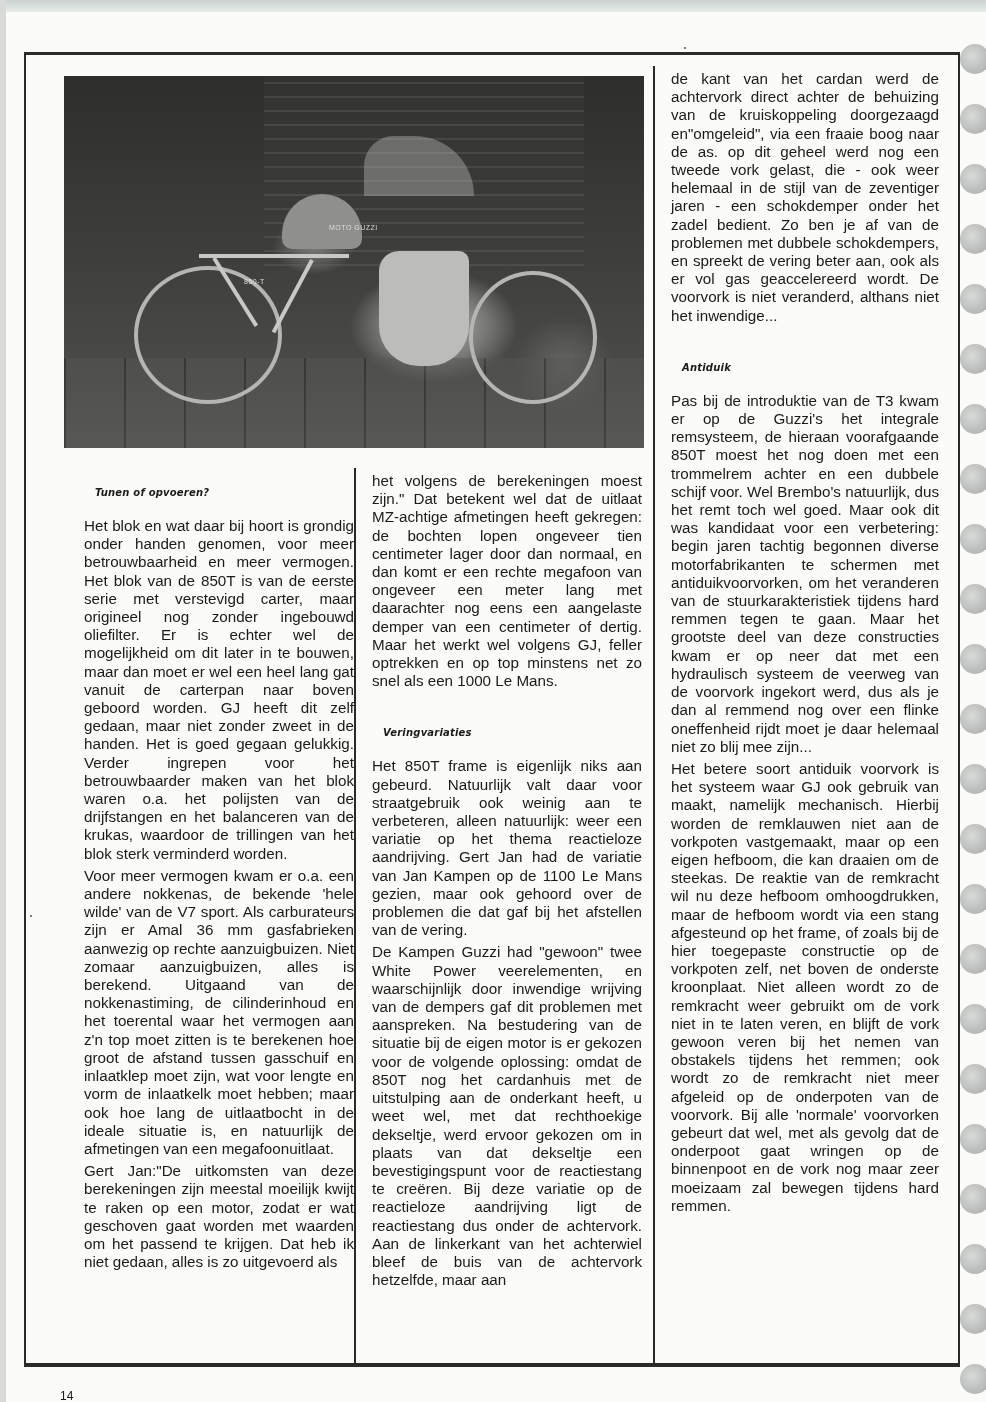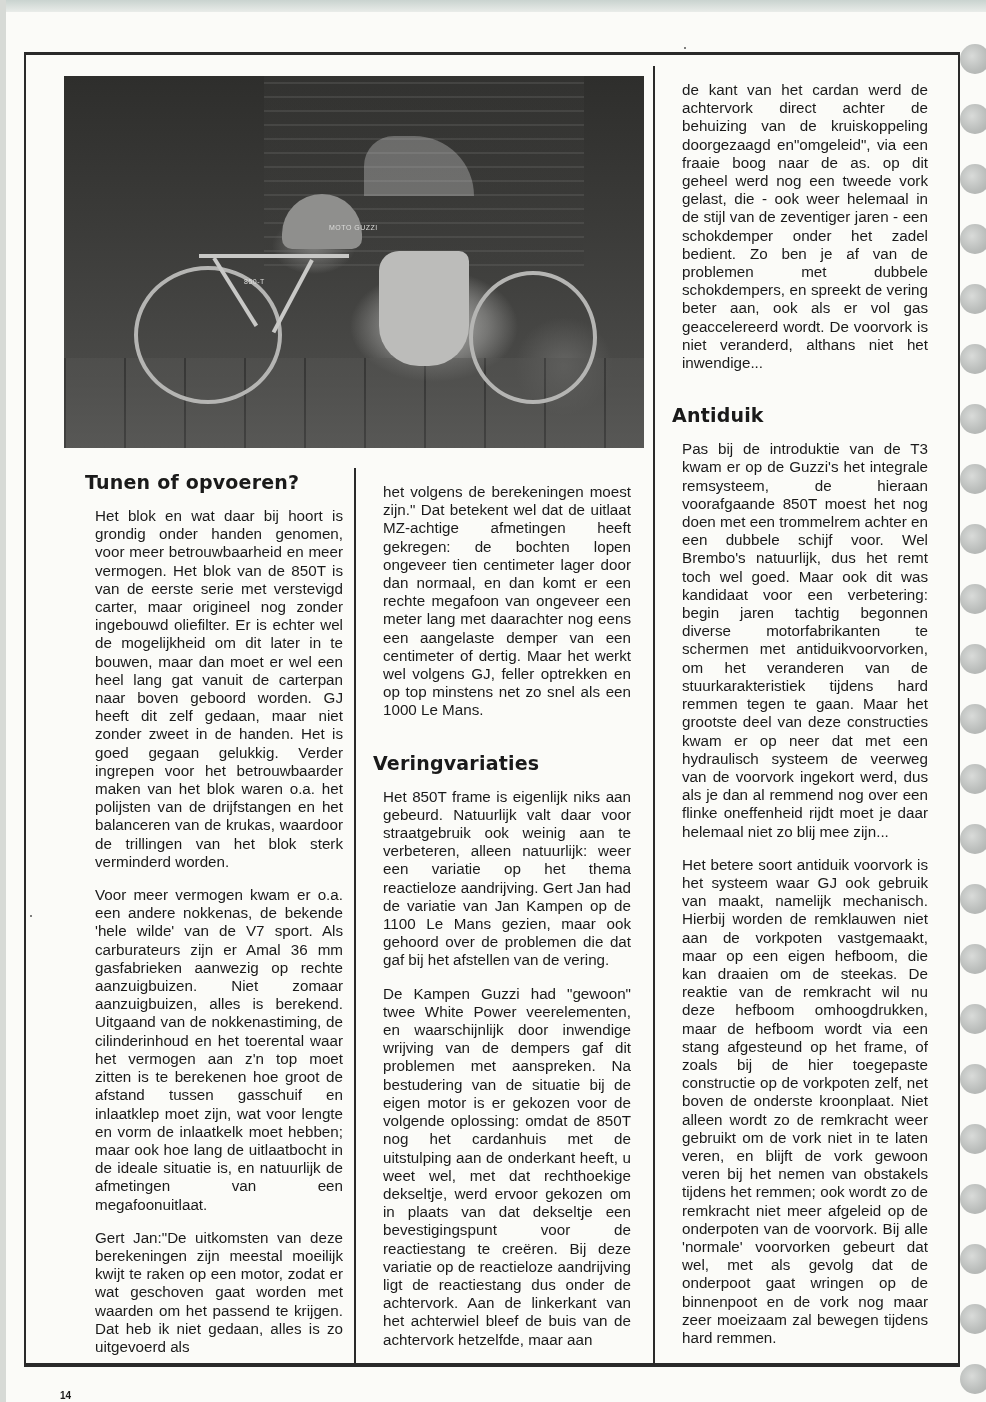--- a/index.html
+++ b/index.html
@@ -63,38 +63,38 @@
     background: rgba(210,210,208,0.35); border-radius: 30px 60px 0 0;
   }
   .photo-caption-text {
     position: absolute; font-size: 7px; color: #dcdcda; letter-spacing: 0.5px;
   }
 
   .col {
     position: absolute; font-size: 15.2px; line-height: 18.2px;
     text-align: justify; color: #1a1a1a;
   }
-  .col p { margin: 15px; }
+  .col p { margin: 4px; }
   .col h3 {
-    margin: 5px; font-size: 19px; line-height: 19px; font-weight: bold;
-    font-family: "DejaVu Sans", sans-serif; letter-spacing: 0.2px;
+    margin: 15px; font-size: 10px; line-height: 19px; font-weight: bold;
+    font-family: "DejaVu Sans", sans-serif; letter-spacing: 0.2px; font-style: italic;
   }
   .col .gap { height: 14px; }
   .col1 { left: 80px; top: 468px; width: 278px; }
   .col2 { left: 368px; top: 468px; width: 278px; }
   .col3 { left: 667px; top: 66px; width: 276px; }
 
   .rule {
     position: absolute; width: 2px; background: #2a2a2a;
   }
   .rule.r1 { left: 354px; top: 468px; height: 895px; }
   .rule.r2 { left: 653px; top: 66px; height: 1297px; }
 
   .page-number {
-    position: absolute; left: 60px; top: 1390px; font-size: 10px; font-weight: bold;
+    position: absolute; left: 60px; top: 1390px; font-size: 12px; font-weight: normal;
     line-height: 12px; color: #1a1a1a;
   }
   .binder-hole {
     position: absolute; left: 960px; width: 30px; height: 30px; border-radius: 50%;
     background: radial-gradient(circle at 40% 40%, #d9dbd9 0%, #b9bcba 60%, #a8aba9 100%);
   }
   .speck { position: absolute; width: 2px; height: 2px; background: #555; border-radius: 50%; }
 </style>
 </head>
 <body>

